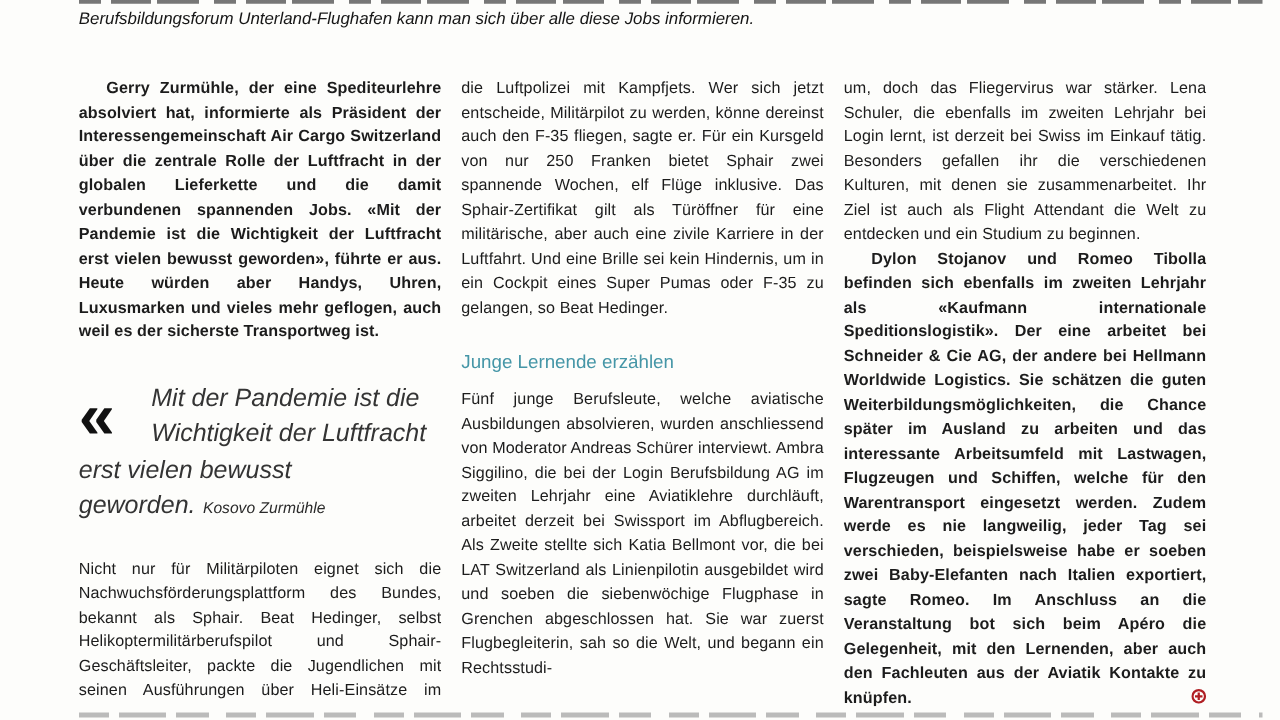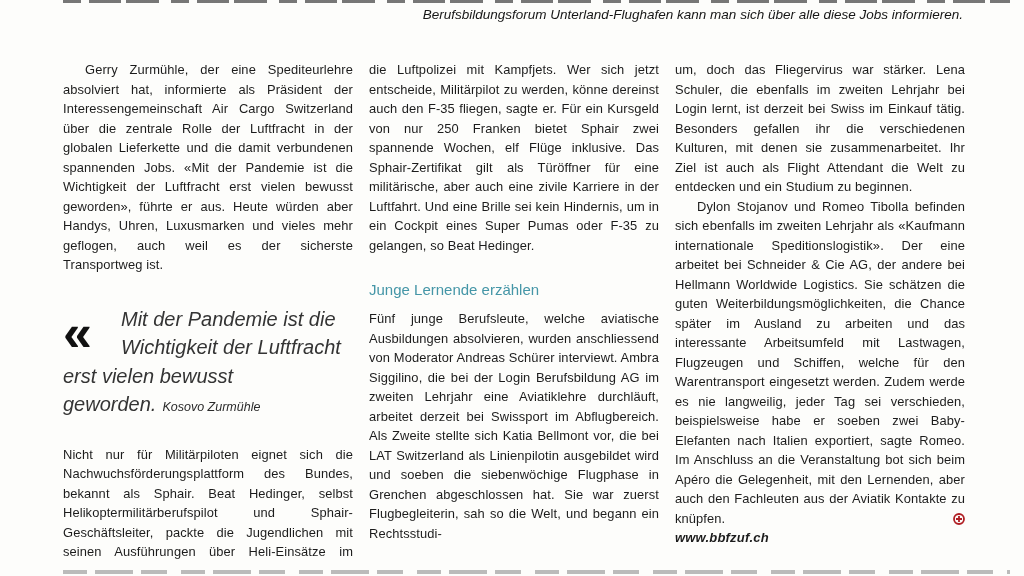--- a/index.html
+++ b/index.html
@@ -23,35 +23,35 @@
   .bottom-crop{
     position:absolute;top:570px;left:63px;width:947px;height:4px;
     background:repeating-linear-gradient(90deg,
       #8f8f8f 0 24px, transparent 24px 32px,
       #8f8f8f 32px 70px, transparent 70px 78px,
       #8f8f8f 78px 104px, transparent 104px 118px);
     opacity:.6;
   }
   .intro{
     position:absolute;top:6px;left:63px;width:900px;
-    font-style:italic;font-size:13.5px;line-height:17px;color:#161616;text-align:right;
+    font-style:italic;font-size:13.5px;line-height:17px;color:#161616;
   }
   .columns{
     position:absolute;top:60px;left:63px;width:902px;height:505px;
     display:flex;gap:16px;
   }
   .col{width:290px;flex:0 0 290px;overflow:hidden;height:505px;}
   p.body{
     margin:0;
     font-size:12.9px;line-height:19.5px;
     text-align:justify;
     color:#1c1c1c;
     letter-spacing:0.1px;
   }
-  p.indent{text-indent:22px;}
+  p.indent{text-indent:22px;font-weight:bold;}
   
   .pullquote{
     margin:30px 0 26px 0;
     font-style:italic;
     color:#343434;
   }
   .qmark{
     float:left;
     font-style:normal;
     font-weight:bold;

